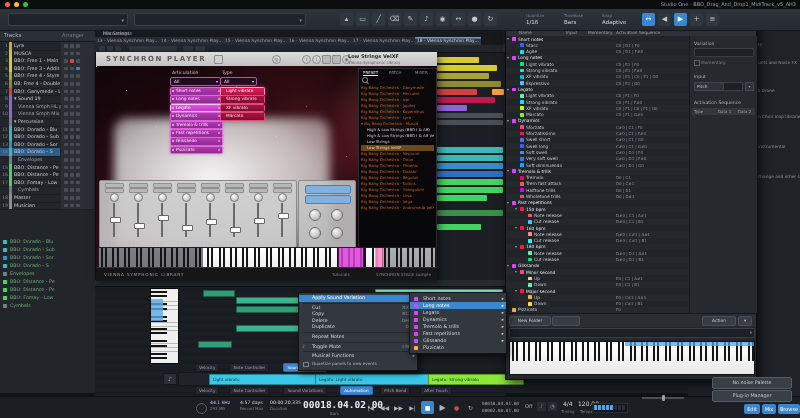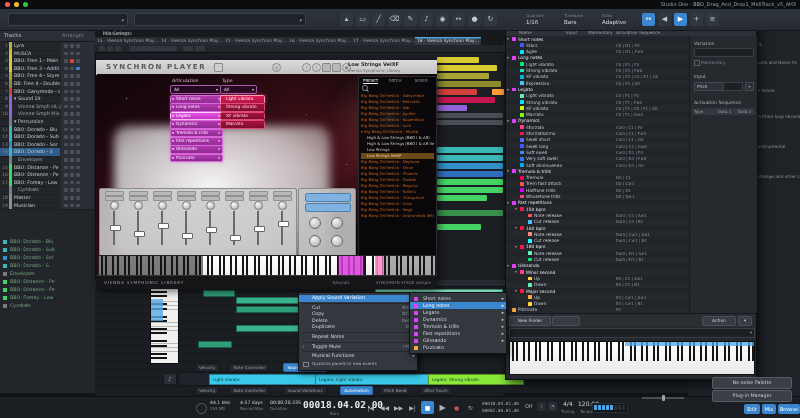--- a/index.html
+++ b/index.html
@@ -46,21 +46,21 @@
   #instheader span{font-size:4.8px;color:#9aa0a6;position:absolute;left:8px;top:1px;}
   #mixlabel{position:absolute;right:66px;top:0.5px;font-size:4.8px;color:#9fbf9f;}
   #insttabs{left:95px;top:37px;width:408px;height:8px;background:#17191d;z-index:3;}
   .itab{position:absolute;top:0;height:8px;background:#272b31;border-right:1px solid #14161a;
         font-size:4.4px;color:#9aa0a6;line-height:8px;padding:0 2px;white-space:nowrap;
         overflow:hidden;text-overflow:ellipsis;width:62px;}
   .itab.active{background:#343a41;color:#d6d9dd;box-shadow:inset 0 1.5px 0 #4da6e8;}
   #chromerow{left:95px;top:45px;width:408px;height:7px;background:#22262b;border-bottom:1px solid #101214;z-index:3;}
   .chip{position:absolute;top:1px;height:5px;background:#31373f;border-radius:1px;}
   
-  #syn{left:96px;top:60px;width:341px;height:228px;z-index:3;box-shadow:2px 3px 8px rgba(0,0,0,.6);text-decoration:underline;}
+  #syn{left:96px;top:52px;width:341px;height:228px;z-index:3;box-shadow:2px 3px 8px rgba(0,0,0,.6);text-decoration:underline;}
   #syn-head{left:0;top:0;width:341px;height:14px;background:linear-gradient(#dcdcdc,#c2c2c2);
             border-bottom:1px solid #8a8a8a;}
   #syn-head .st{left:10px;top:3px;font-size:7px;font-weight:bold;letter-spacing:1.6px;color:#5a5a5a;}
   .hicon{width:7px;height:7px;border:1px solid #8a8a8a;border-radius:50%;top:3px;
          font-size:4.5px;color:#6a6a6a;text-align:center;line-height:7px;}
   .hsq{width:7px;height:7px;border:1px solid #8a8a8a;border-radius:1px;top:3px;}
   #syn-pl{left:252px;top:1px;font-size:5px;color:#2a2a2a;font-weight:bold;white-space:nowrap;}
   #syn-ps{left:252px;top:7.5px;font-size:4px;color:#6a6a6a;white-space:nowrap;}
   #syn-body{left:0;top:14px;width:341px;height:201px;background:#0d0608;overflow:hidden;}
   #nebula{left:0;top:0;width:341px;height:201px;

